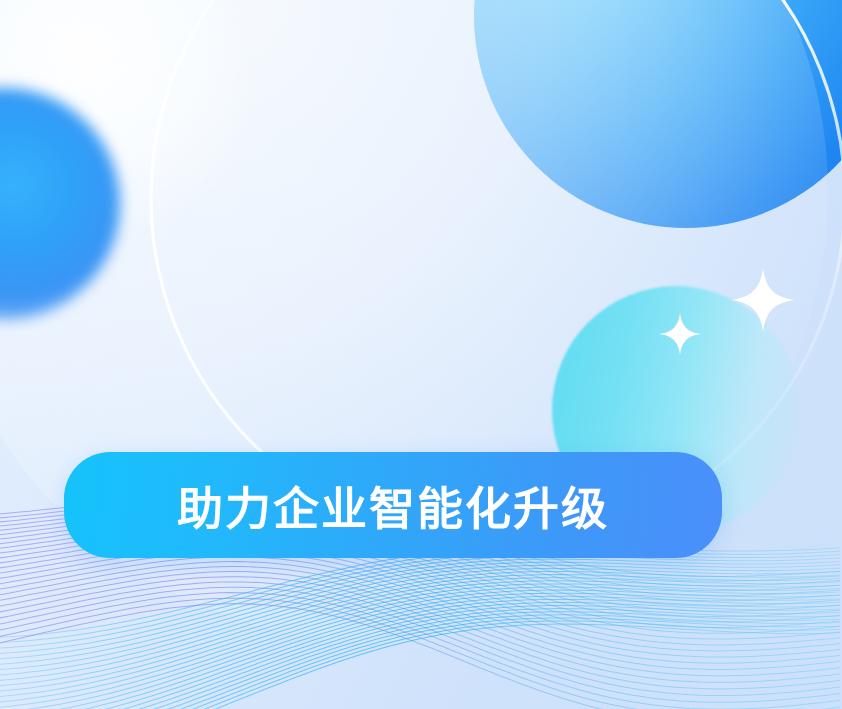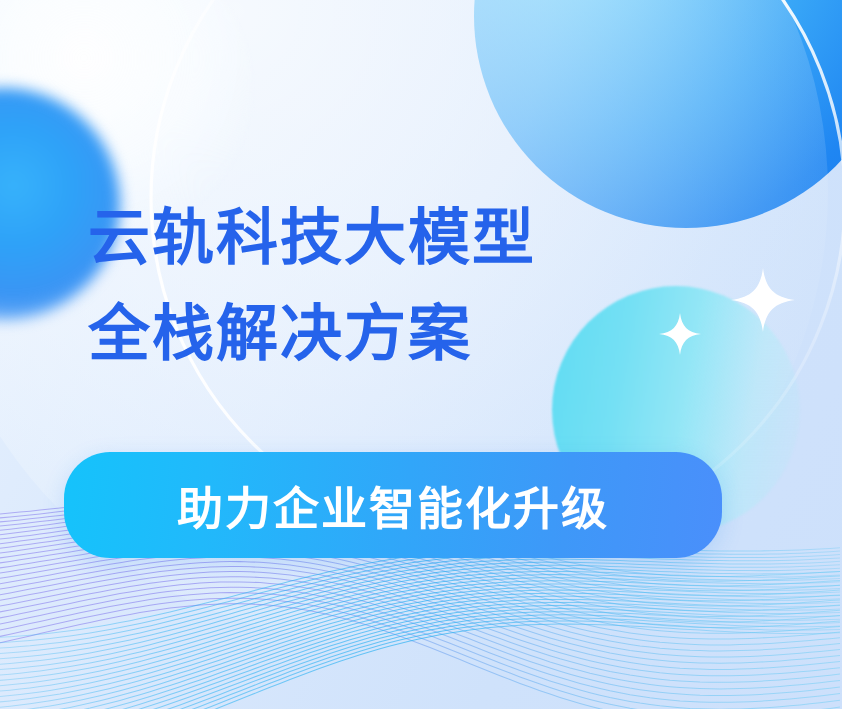--- a/index.html
+++ b/index.html
@@ -245,23 +245,19 @@
           <path d="M0.0 243.6 L10.0 242.3 L20.0 240.9 L30.0 239.2 L40.0 237.4 L50.0 235.5 L60.0 233.4 L70.0 231.1 L80.0 228.7 L90.0 226.1 L100.0 223.4 L110.0 220.6 L120.0 217.6 L130.0 214.5 L140.0 211.3 L150.0 208.0 L160.0 204.5 L170.0 201.0 L180.0 197.4 L190.0 193.7 L200.0 190.0 L210.0 186.2 L220.0 182.4 L230.0 178.5 L240.0 174.7 L250.0 170.8 L260.0 167.0 L270.0 163.2 L280.0 159.4 L290.0 155.7 L300.0 152.0 L310.0 148.5 L320.0 145.0 L330.0 141.6 L340.0 138.3 L350.0 135.1 L360.0 132.0 L370.0 129.1 L380.0 126.3 L390.0 123.7 L400.0 121.2 L410.0 118.9 L420.0 116.7 L430.0 114.7 L440.0 112.9 L450.0 111.2 L460.0 109.7 L470.0 108.3 L480.0 107.1 L490.0 106.1 L500.0 105.2 L510.0 104.5 L520.0 103.9 L530.0 103.4 L540.0 103.1 L550.0 102.9 L560.0 102.8 L570.0 102.8 L580.0 103.0 L590.0 103.2 L600.0 103.5 L610.0 103.8 L620.0 104.2 L630.0 104.7 L640.0 105.2 L650.0 105.8 L660.0 106.3 L670.0 106.9 L680.0 107.5 L690.0 108.0 L700.0 108.6 L710.0 109.1 L720.0 109.6 L730.0 110.0 L740.0 110.4 L750.0 110.8 L760.0 111.1 L770.0 111.3 L780.0 111.4 L790.0 111.5 L800.0 111.5 L810.0 111.4 L820.0 111.2 L830.0 111.0 L840.0 110.6"></path>
           <path d="M0.0 249.0 L10.0 247.7 L20.0 246.2 L30.0 244.5 L40.0 242.7 L50.0 240.7 L60.0 238.5 L70.0 236.2 L80.0 233.8 L90.0 231.2 L100.0 228.4 L110.0 225.5 L120.0 222.5 L130.0 219.3 L140.0 216.0 L150.0 212.7 L160.0 209.2 L170.0 205.6 L180.0 201.9 L190.0 198.2 L200.0 194.4 L210.0 190.6 L220.0 186.7 L230.0 182.8 L240.0 178.9 L250.0 175.0 L260.0 171.1 L270.0 167.2 L280.0 163.4 L290.0 159.6 L300.0 155.9 L310.0 152.3 L320.0 148.7 L330.0 145.3 L340.0 142.0 L350.0 138.7 L360.0 135.6 L370.0 132.7 L380.0 129.8 L390.0 127.2 L400.0 124.6 L410.0 122.3 L420.0 120.1 L430.0 118.0 L440.0 116.2 L450.0 114.4 L460.0 112.9 L470.0 111.5 L480.0 110.3 L490.0 109.2 L500.0 108.3 L510.0 107.6 L520.0 107.0 L530.0 106.5 L540.0 106.2 L550.0 106.0 L560.0 105.9 L570.0 105.9 L580.0 106.0 L590.0 106.3 L600.0 106.6 L610.0 106.9 L620.0 107.3 L630.0 107.8 L640.0 108.3 L650.0 108.9 L660.0 109.5 L670.0 110.0 L680.0 110.6 L690.0 111.2 L700.0 111.8 L710.0 112.3 L720.0 112.8 L730.0 113.3 L740.0 113.7 L750.0 114.0 L760.0 114.3 L770.0 114.6 L780.0 114.7 L790.0 114.8 L800.0 114.8 L810.0 114.8 L820.0 114.6 L830.0 114.4 L840.0 114.0"></path>
           <path d="M0.0 254.4 L10.0 253.0 L20.0 251.5 L30.0 249.8 L40.0 247.9 L50.0 245.9 L60.0 243.7 L70.0 241.3 L80.0 238.8 L90.0 236.2 L100.0 233.4 L110.0 230.4 L120.0 227.3 L130.0 224.1 L140.0 220.8 L150.0 217.4 L160.0 213.8 L170.0 210.2 L180.0 206.5 L190.0 202.7 L200.0 198.8 L210.0 194.9 L220.0 191.0 L230.0 187.1 L240.0 183.1 L250.0 179.1 L260.0 175.2 L270.0 171.3 L280.0 167.4 L290.0 163.6 L300.0 159.8 L310.0 156.1 L320.0 152.5 L330.0 149.0 L340.0 145.6 L350.0 142.4 L360.0 139.2 L370.0 136.2 L380.0 133.3 L390.0 130.6 L400.0 128.1 L410.0 125.7 L420.0 123.4 L430.0 121.4 L440.0 119.4 L450.0 117.7 L460.0 116.1 L470.0 114.7 L480.0 113.5 L490.0 112.4 L500.0 111.5 L510.0 110.7 L520.0 110.1 L530.0 109.6 L540.0 109.3 L550.0 109.1 L560.0 109.0 L570.0 109.0 L580.0 109.1 L590.0 109.3 L600.0 109.6 L610.0 110.0 L620.0 110.4 L630.0 110.9 L640.0 111.5 L650.0 112.0 L660.0 112.6 L670.0 113.2 L680.0 113.8 L690.0 114.4 L700.0 114.9 L710.0 115.5 L720.0 116.0 L730.0 116.5 L740.0 116.9 L750.0 117.3 L760.0 117.6 L770.0 117.9 L780.0 118.1 L790.0 118.2 L800.0 118.2 L810.0 118.1 L820.0 118.0 L830.0 117.7 L840.0 117.4"></path>
           <path d="M0.0 259.8 L10.0 258.4 L20.0 256.8 L30.0 255.0 L40.0 253.1 L50.0 251.1 L60.0 248.8 L70.0 246.4 L80.0 243.9 L90.0 241.2 L100.0 238.3 L110.0 235.3 L120.0 232.2 L130.0 228.9 L140.0 225.6 L150.0 222.1 L160.0 218.5 L170.0 214.8 L180.0 211.0 L190.0 207.2 L200.0 203.3 L210.0 199.3 L220.0 195.3 L230.0 191.3 L240.0 187.3 L250.0 183.3 L260.0 179.3 L270.0 175.3 L280.0 171.4 L290.0 167.5 L300.0 163.7 L310.0 159.9 L320.0 156.3 L330.0 152.7 L340.0 149.3 L350.0 146.0 L360.0 142.8 L370.0 139.8 L380.0 136.8 L390.0 134.1 L400.0 131.5 L410.0 129.1 L420.0 126.8 L430.0 124.7 L440.0 122.7 L450.0 121.0 L460.0 119.4 L470.0 118.0 L480.0 116.7 L490.0 115.6 L500.0 114.7 L510.0 113.9 L520.0 113.2 L530.0 112.8 L540.0 112.4 L550.0 112.2 L560.0 112.1 L570.0 112.1 L580.0 112.2 L590.0 112.4 L600.0 112.7 L610.0 113.1 L620.0 113.5 L630.0 114.0 L640.0 114.6 L650.0 115.1 L660.0 115.7 L670.0 116.3 L680.0 116.9 L690.0 117.5 L700.0 118.1 L710.0 118.7 L720.0 119.2 L730.0 119.7 L740.0 120.2 L750.0 120.6 L760.0 120.9 L770.0 121.2 L780.0 121.4 L790.0 121.5 L800.0 121.5 L810.0 121.5 L820.0 121.4 L830.0 121.1 L840.0 120.8"></path>
         </g>
     </svg>
   </div>
 
   <div class="content">
 
-    <div class="headline">
-      <span class="headline-line">云轨科技大模型</span>
-      <span class="headline-line">全栈解决方案</span>
-    </div>
 
     <div class="cta-pill">
       <span class="cta-pill-label">助力企业智能化升级</span>
     </div>
 
   </div>
 </div>
 
 </body></html>

